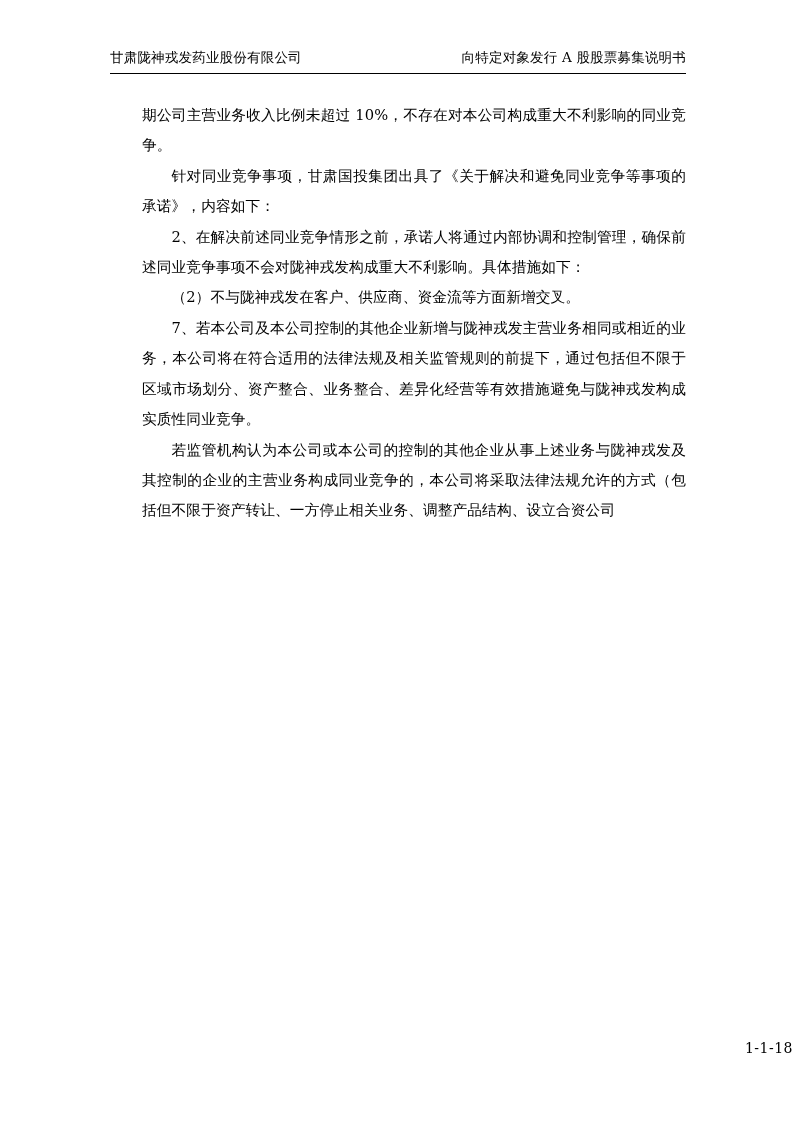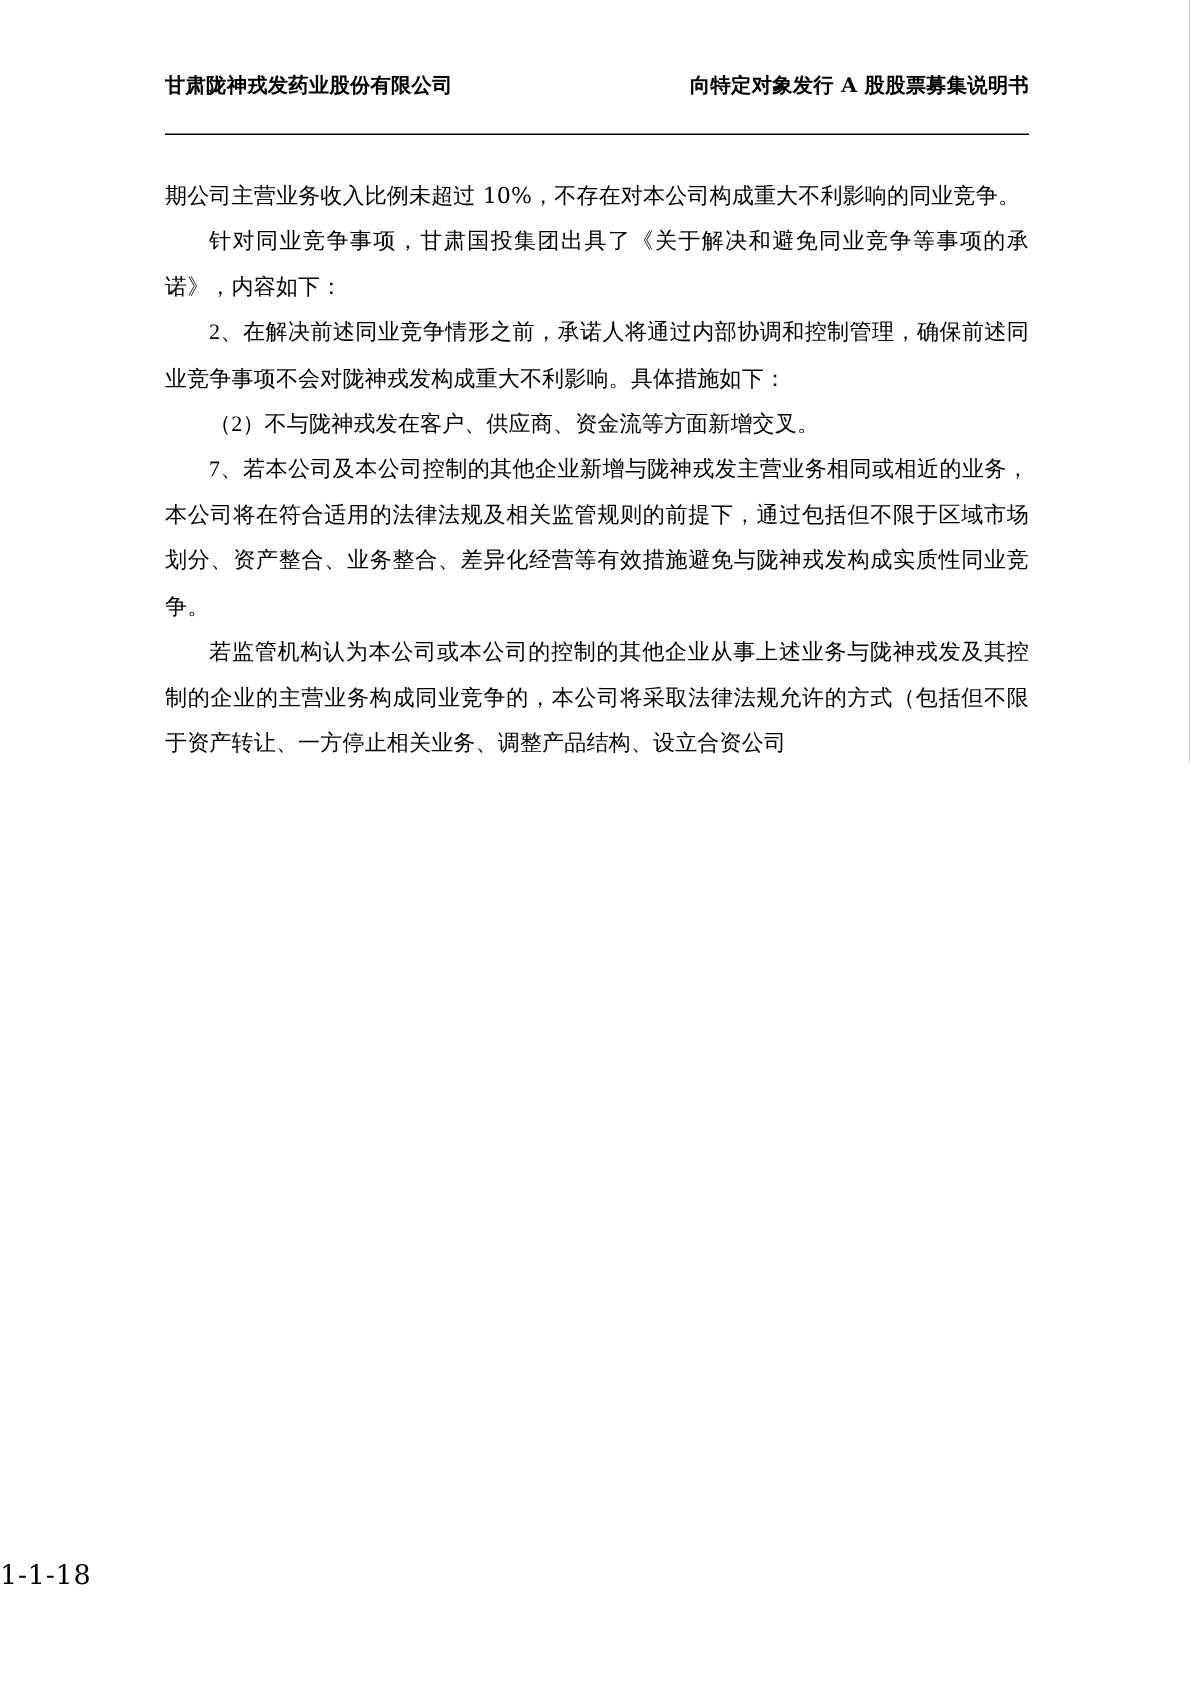--- a/index.html
+++ b/index.html
@@ -23,53 +23,52 @@
     left: 110px;
     top: 48px;
     width: 576px;
   }
   .header {
     display: flex;
     justify-content: space-between;
     align-items: flex-end;
     font-size: 13.5px;
     line-height: 1.4;
-    padding-bottom: 22px;
+    padding-bottom: 6px;
     border-bottom: 1px solid #000;
     letter-spacing: 0.2px;
-    font-weight: bold;
   }
   .header-left {
     white-space: nowrap;
   }
   .header-right {
     white-space: nowrap;
   }
   .body-text {
     margin-top: 26px;
     font-size: 14.7px;
     line-height: 2.07;
     text-align: justify;
     text-justify: inter-ideograph;
     letter-spacing: 0.1px;
+    margin-left: 32px;
   }
   .para {
     margin: 0 0 0 0;
   }
   .para.indent {
     text-indent: 2em;
-    font-family: Liberation Serif, serif;
   }
   .footer {
     position: absolute;
     left: 0;
     right: 0;
     top: 1040px;
-    text-align: left;
-    font-size: 18px;
+    text-align: right;
+    font-size: 14px;
     font-family: "DejaVu Serif", "Liberation Serif", serif;
     letter-spacing: 0.5px;
   }
 </style>
 </head>
 <body>
 
 <div class="page">
 
   <div class="content">

